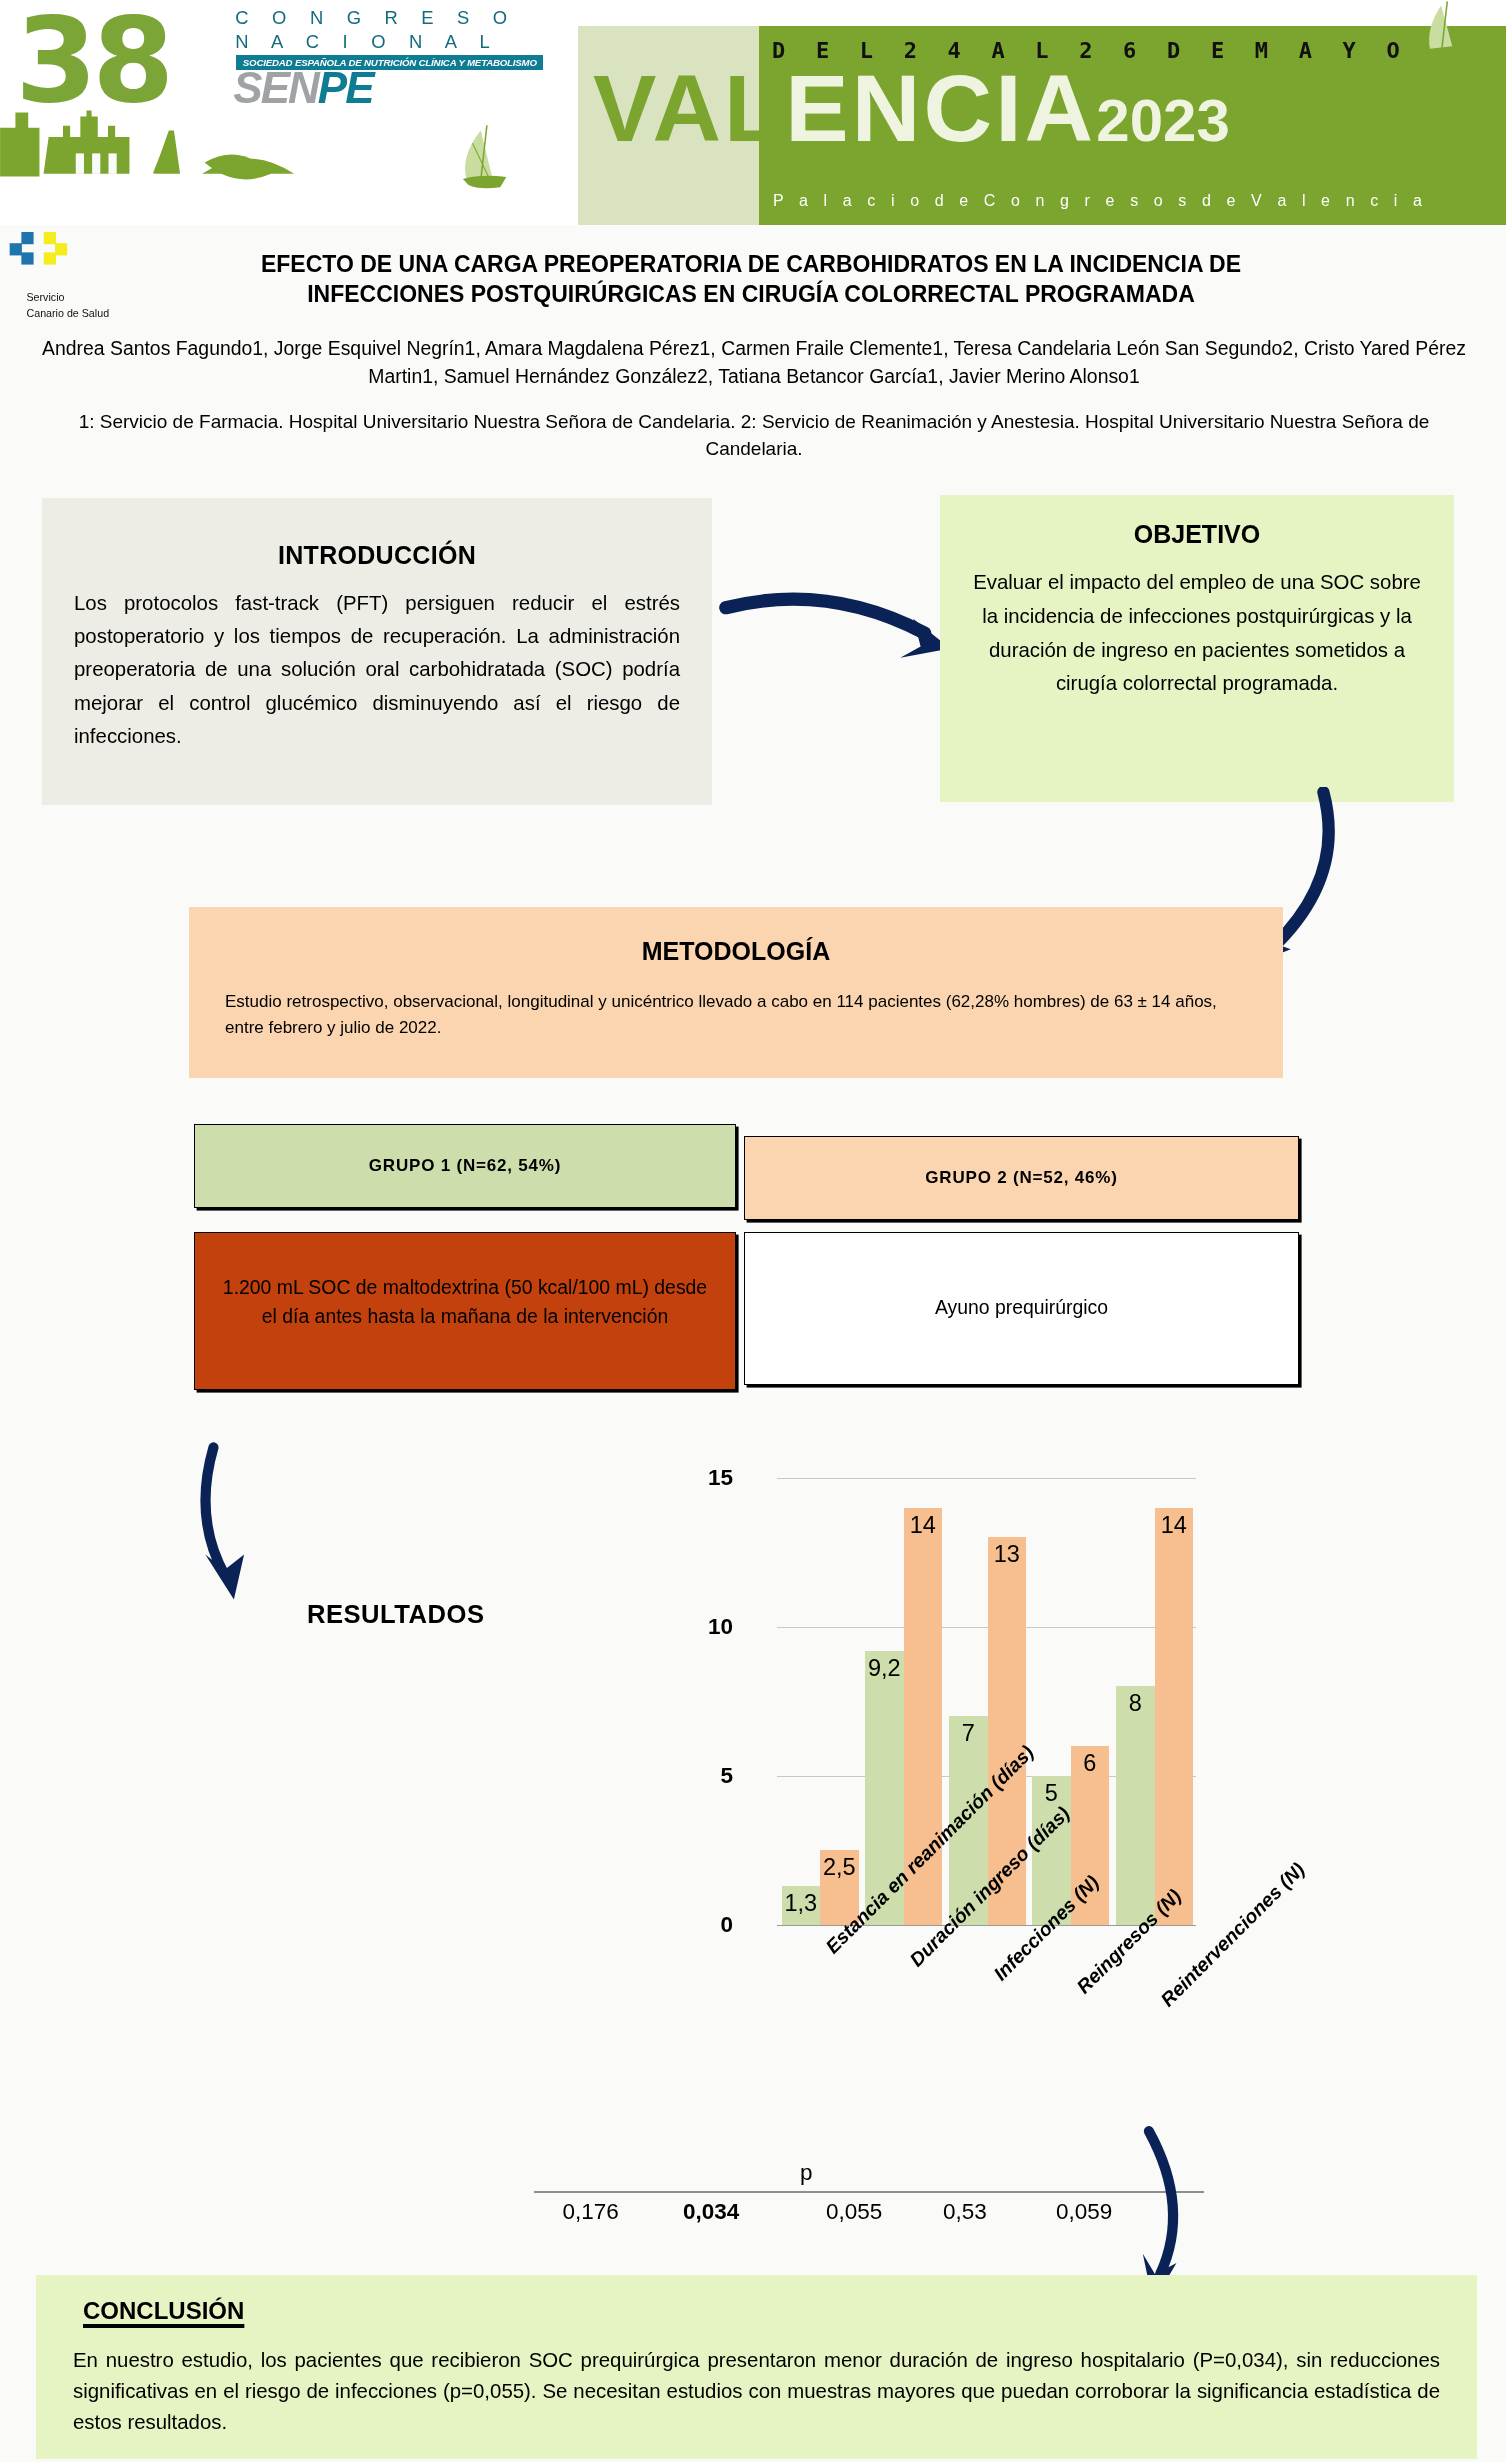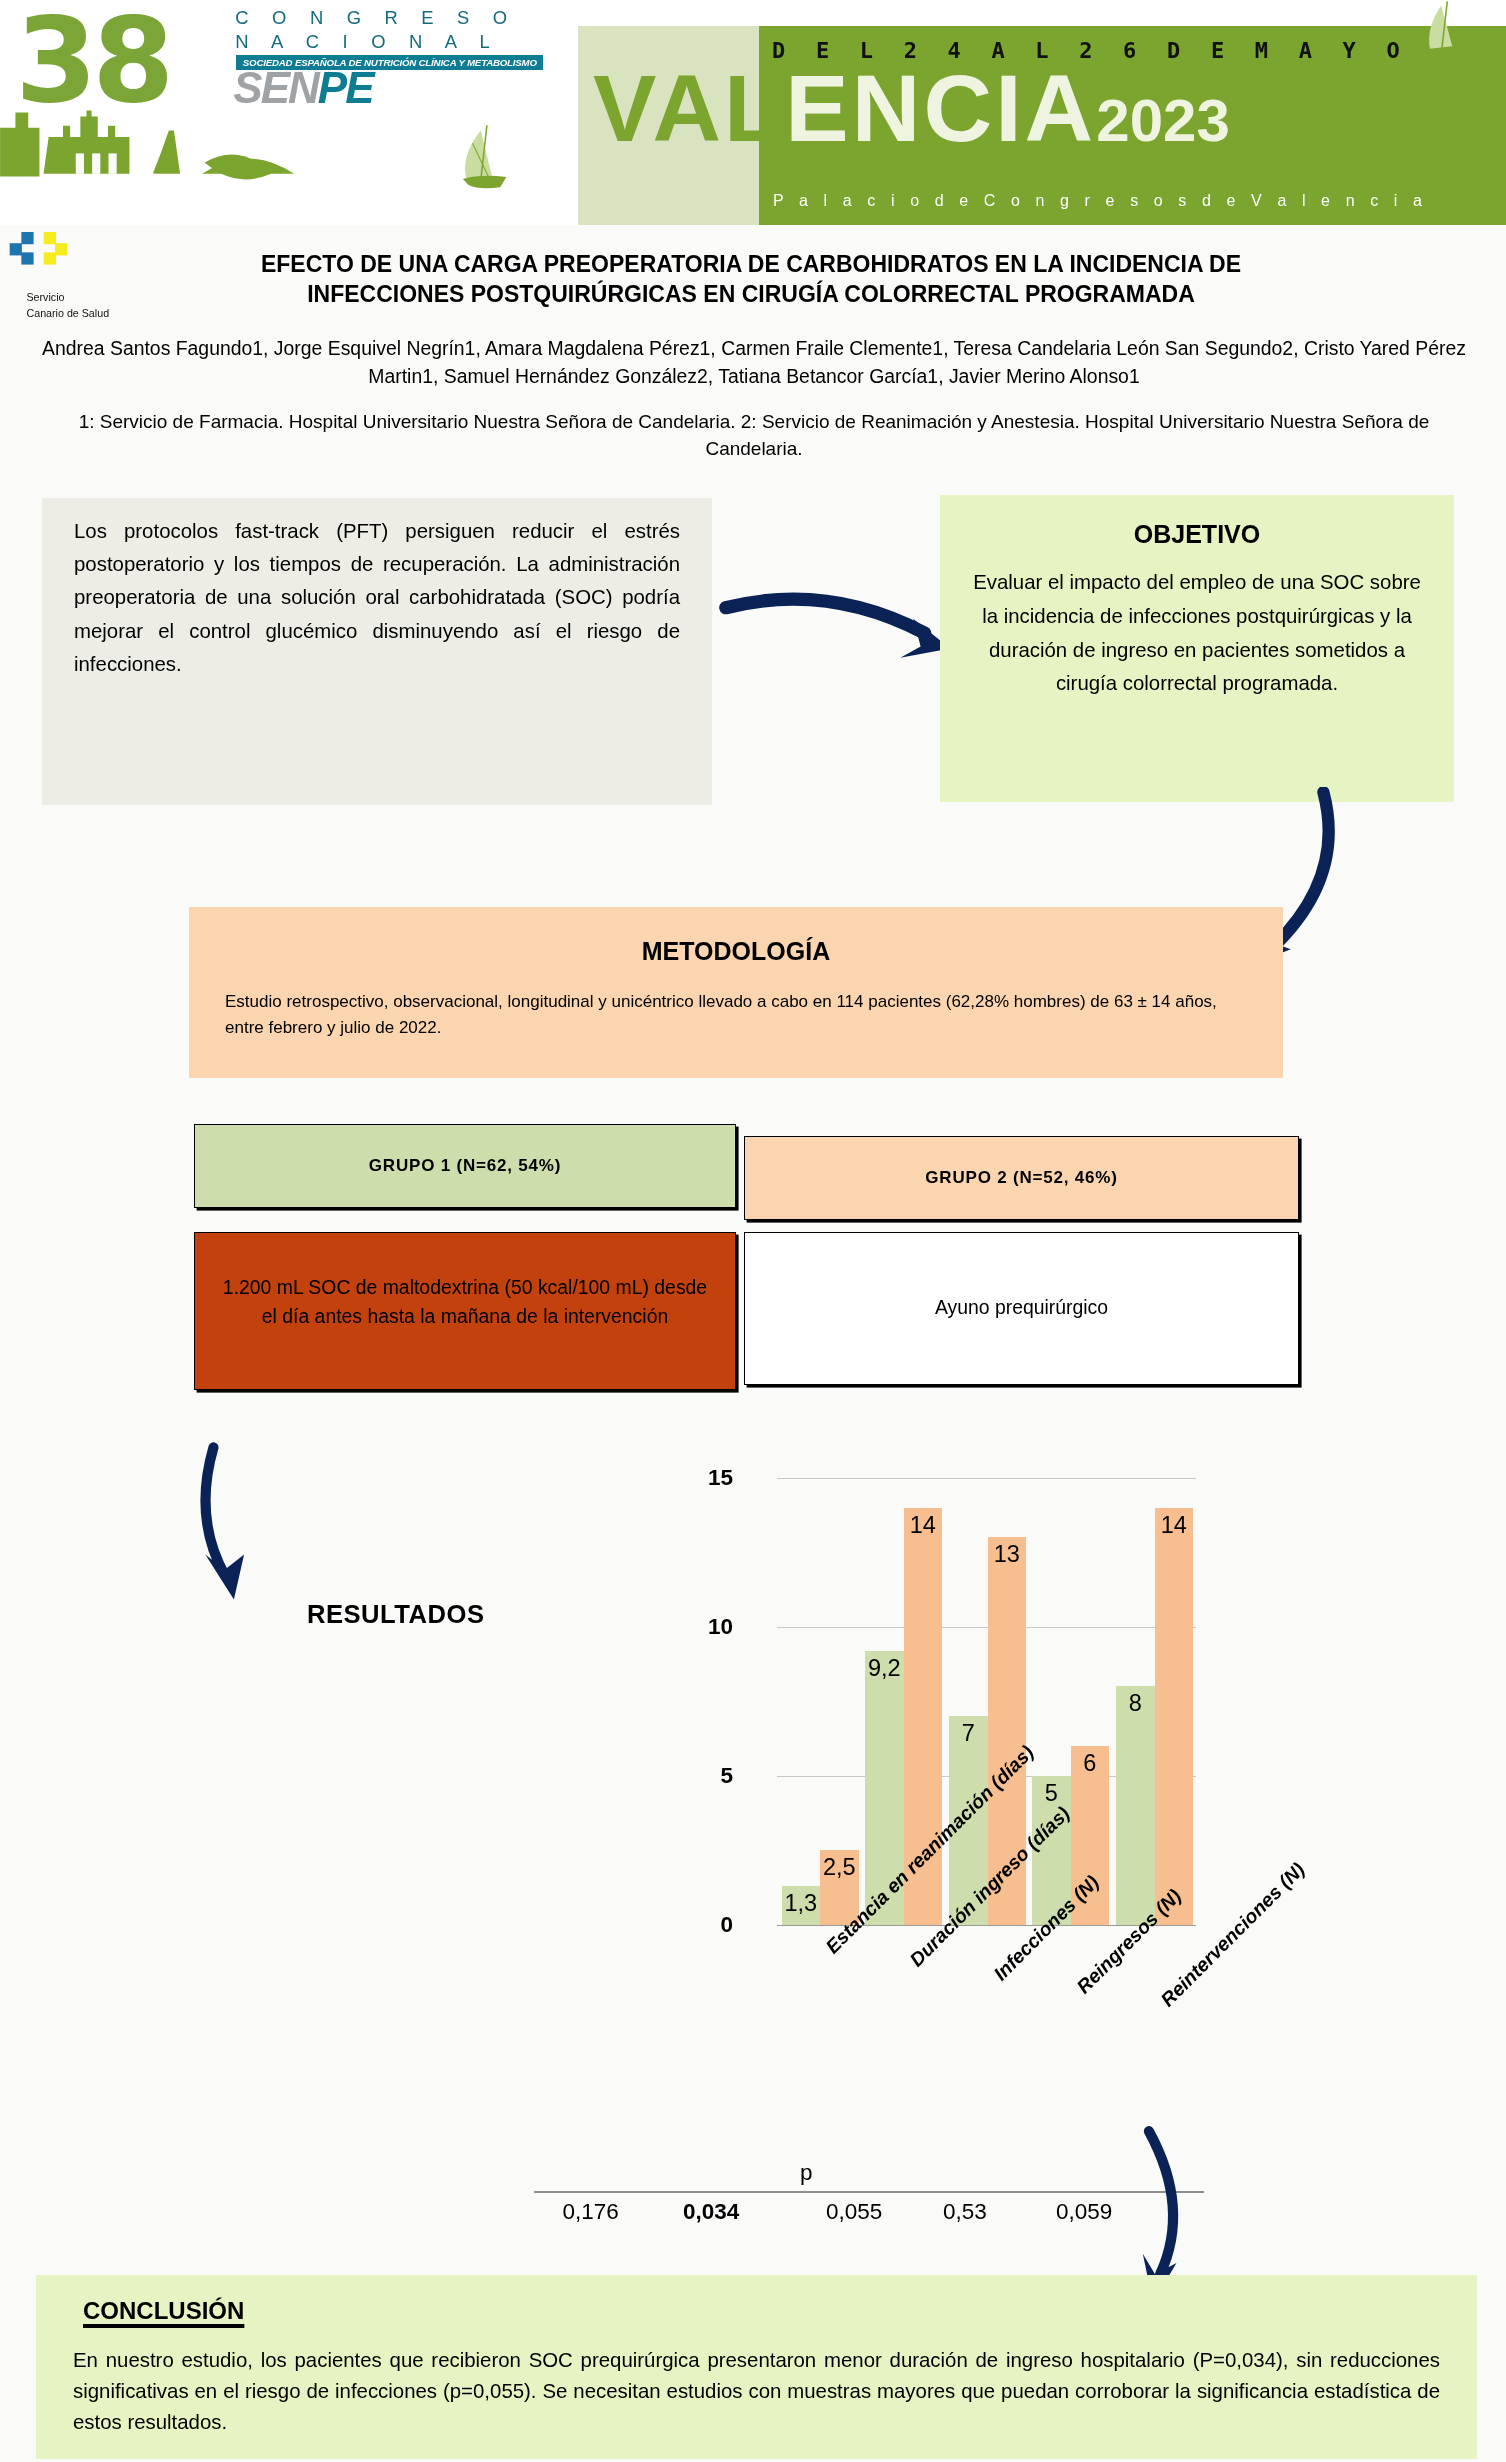--- a/index.html
+++ b/index.html
@@ -241,20 +241,21 @@
   </svg>
   <div class="scs-txt" style="top:60px;">Servicio</div>
   <div class="scs-txt" style="top:76px;">Canario de Salud</div>
 </div>
 
 <div class="title">EFECTO DE UNA CARGA PREOPERATORIA DE CARBOHIDRATOS EN LA INCIDENCIA DE INFECCIONES POSTQUIRÚRGICAS EN CIRUGÍA COLORRECTAL PROGRAMADA</div>
 <div class="authors">Andrea Santos Fagundo1, Jorge Esquivel Negrín1, Amara Magdalena Pérez1, Carmen Fraile Clemente1, Teresa Candelaria León San Segundo2, Cristo Yared Pérez Martin1, Samuel Hernández González2, Tatiana Betancor García1, Javier Merino Alonso1</div>
 <div class="affil">1: Servicio de Farmacia. Hospital Universitario Nuestra Señora de Candelaria. 2: Servicio de Reanimación y Anestesia. Hospital Universitario Nuestra Señora de Candelaria.</div>
 
 <div class="intro-box">
+  <div class="intro-h">INTRODUCCIÓN</div>
   <div class="intro-p">Los protocolos fast-track (PFT) persiguen reducir el estrés postoperatorio y los tiempos de recuperación. La administración preoperatoria de una solución oral carbohidratada (SOC) podría mejorar el control glucémico disminuyendo así el riesgo de infecciones.</div>
 </div>
 
 <div class="arrow" style="left:710px; top:572px;">
   <svg width="256" height="153" viewBox="0 0 500 300">
     <path d="M30 70 Q230 20 420 120" stroke="#0B2257" stroke-width="26" fill="none" stroke-linecap="round"></path>
     <path d="M470 150 L398 92 L412 146 L372 168 z" fill="#0B2257"></path>
   </svg>
 </div>
 

